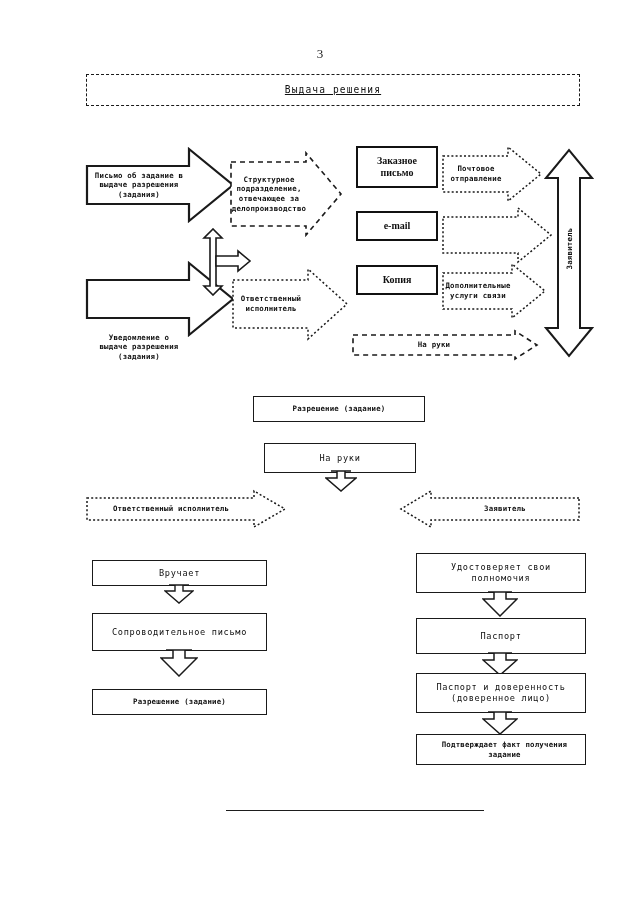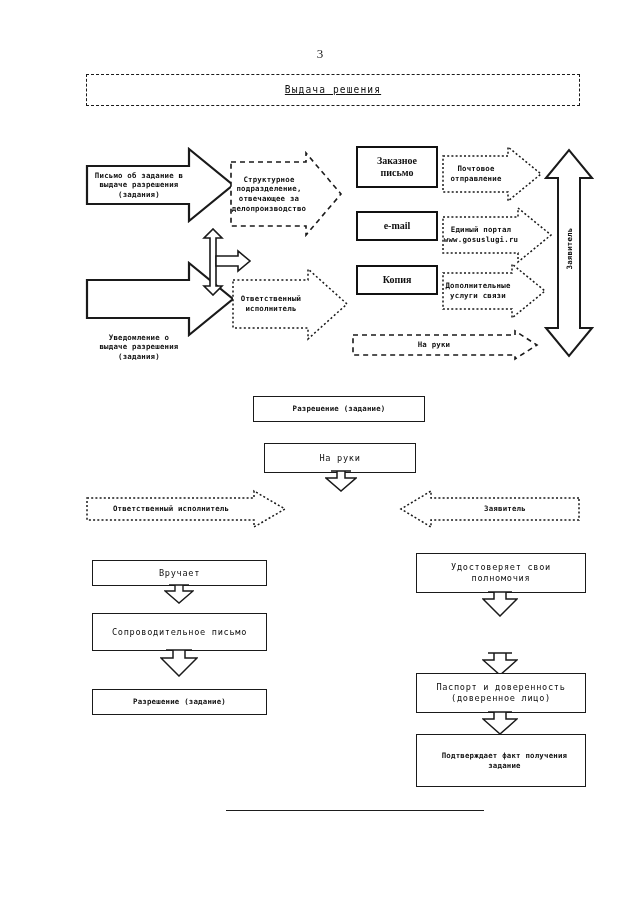--- a/index.html
+++ b/index.html
@@ -194,26 +194,20 @@
         <div>Почтовое</div>
         <div>отправление</div>
       </div>
     </div>
   </div>
 
   <div class="arrow" style="left:442px; top:207px; width:110px; height:56px;">
     <svg width="110" height="56" viewBox="0 0 110 56">
       <polygon points="1,10 76,10 76,1 109,28 76,55 76,46 1,46" fill="#ffffff" stroke="#1a1a1a" stroke-width="1.5" stroke-linejoin="miter" stroke-dasharray="2,2.2"></polygon>
     </svg>
-    <div class="lbl t-mono" style="left:2px; top:10px; width:74px; height:36px;">
-      <div>
-        <div>Единый портал</div>
-        <div>www.gosuslugi.ru</div>
-      </div>
-    </div>
   </div>
 
   <div class="arrow" style="left:442px; top:263px; width:104px; height:56px;">
     <svg width="104" height="56" viewBox="0 0 104 56">
       <polygon points="1,10 70,10 70,1 103,28 70,55 70,46 1,46" fill="#ffffff" stroke="#1a1a1a" stroke-width="1.5" stroke-linejoin="miter" stroke-dasharray="2,2.2"></polygon>
     </svg>
     <div class="lbl t-mono" style="left:2px; top:10px; width:68px; height:36px;">
       <div>
         <div>Дополнительные</div>
         <div>услуги связи</div>
@@ -296,39 +290,42 @@
       <div>Удостоверяет свои</div>
       <div>полномочия</div>
     </div>
   </div>
   <div class="down-arrow" style="left:482px; top:591px; width:36px; height:26px;">
     <svg width="36" height="26" viewBox="0 0 36 26">
       <polygon points="6,1 12,1 12,8 1,8 18,25 35,8 24,8 24,1 30,1" fill="#fff" stroke="#1a1a1a" stroke-width="1.5" stroke-linejoin="miter"></polygon>
     </svg>
   </div>
 
+  <div class="box box-solid" style="left:416px; top:618px; width:170px; height:36px;">
+    <span class="t-mono-md">Паспорт</span>
+  </div>
   <div class="down-arrow" style="left:482px; top:652px; width:36px; height:24px;">
     <svg width="36" height="24" viewBox="0 0 36 24">
       <polygon points="6,1 12,1 12,8 1,8 18,23 35,8 24,8 24,1 30,1" fill="#fff" stroke="#1a1a1a" stroke-width="1.5" stroke-linejoin="miter"></polygon>
     </svg>
   </div>
 
   <div class="box box-solid" style="left:416px; top:673px; width:170px; height:40px;">
     <div class="t-mono-md">
       <div>Паспорт и доверенность</div>
       <div>(доверенное лицо)</div>
     </div>
   </div>
   <div class="down-arrow" style="left:482px; top:711px; width:36px; height:24px;">
     <svg width="36" height="24" viewBox="0 0 36 24">
       <polygon points="6,1 12,1 12,8 1,8 18,23 35,8 24,8 24,1 30,1" fill="#fff" stroke="#1a1a1a" stroke-width="1.5" stroke-linejoin="miter"></polygon>
     </svg>
   </div>
 
-  <div class="box box-solid" style="left:416px; top:734px; width:170px; height:53px;padding-left:7px;">
+  <div class="box box-solid" style="left:416px; top:734px; width:170px; height:31px;padding-left:7px;">
     <div class="t-mono">
       <div>Подтверждает факт получения</div>
       <div>задание</div>
     </div>
   </div>
 
   <div class="sep-line" style="left:226px; top:810px; width:258px;"></div>
 
 </div>
 

